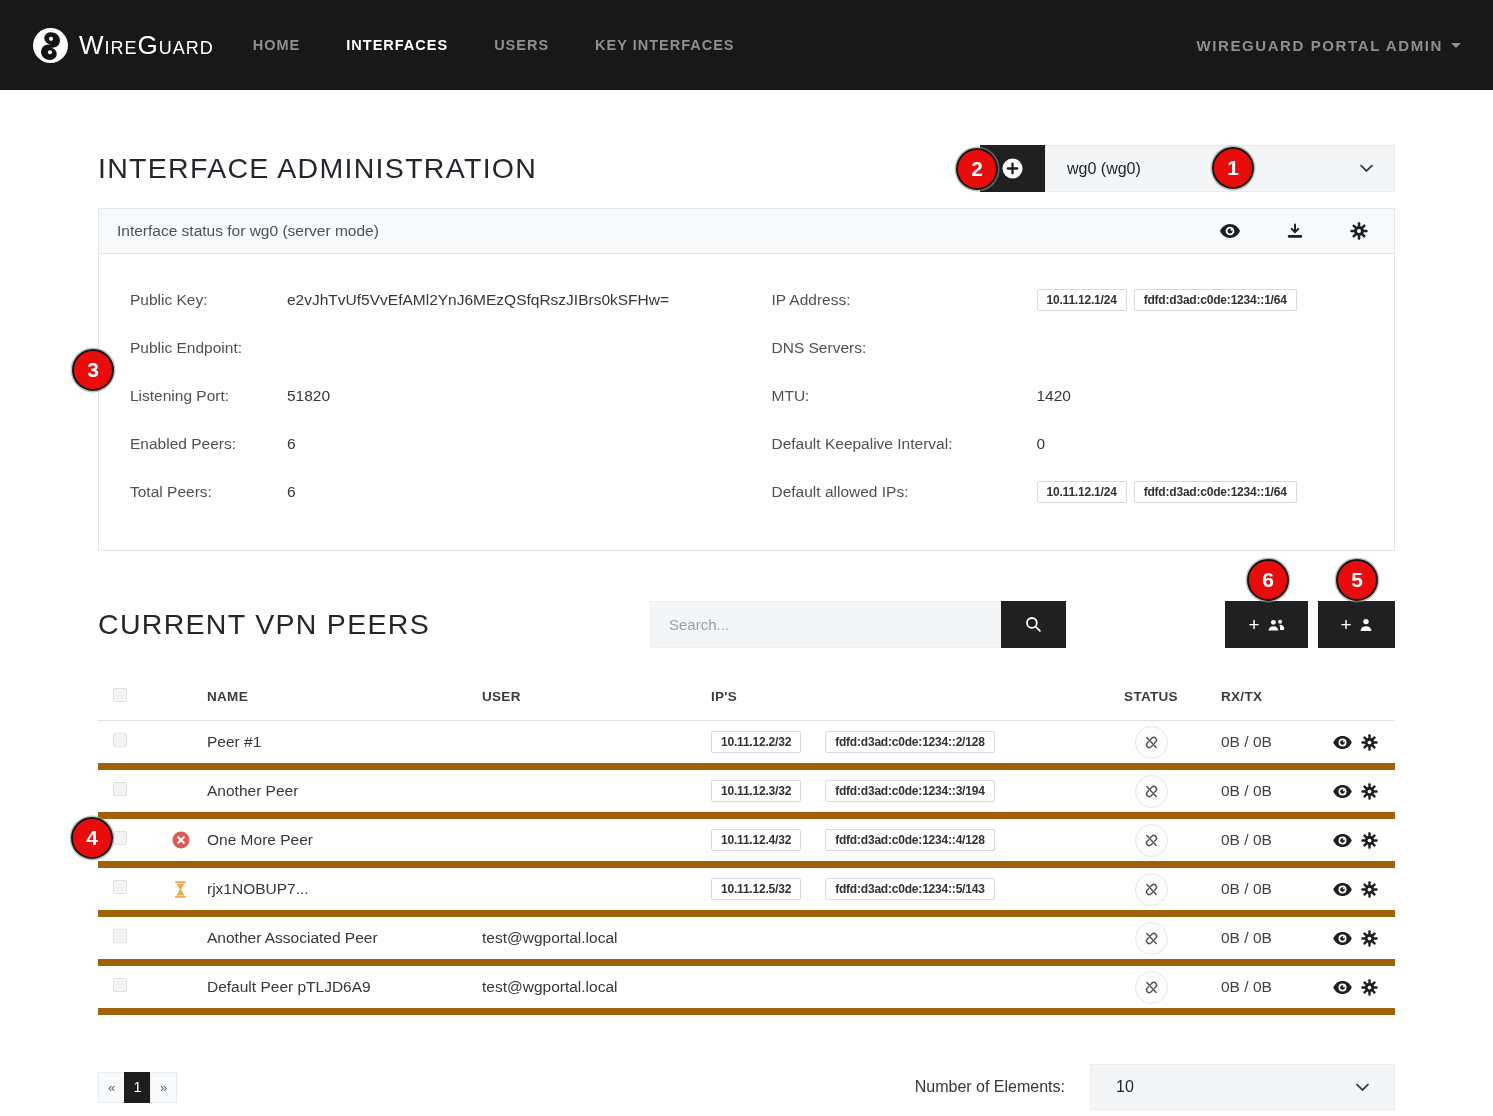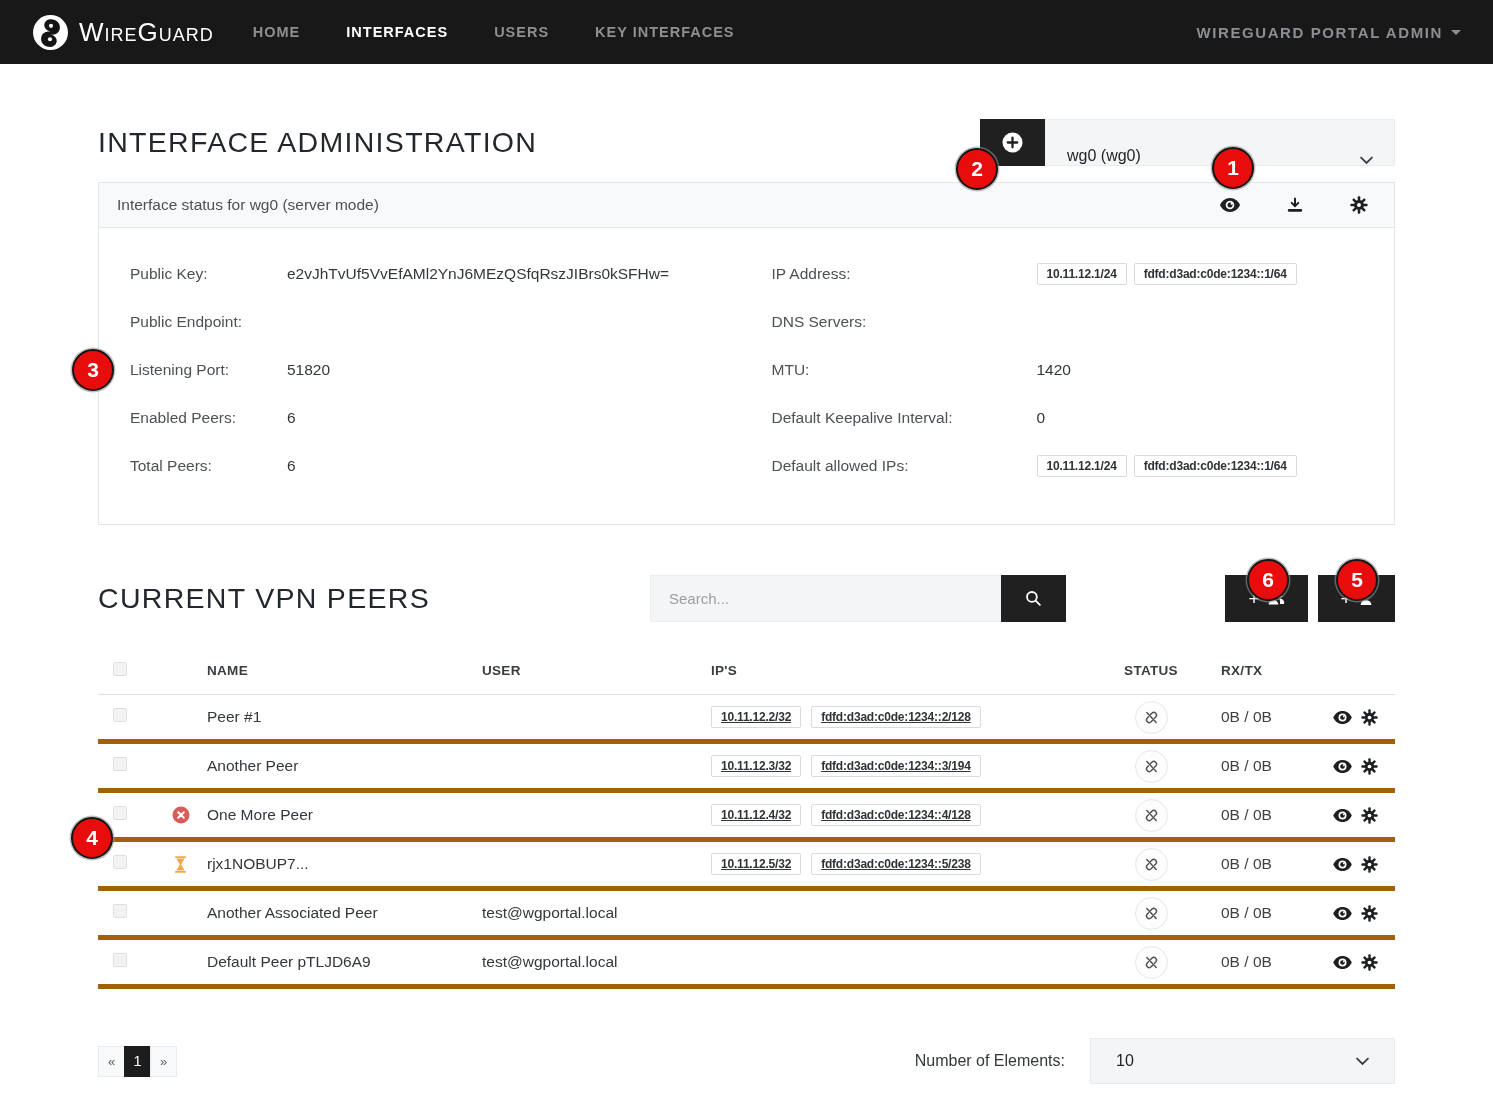--- a/index.html
+++ b/index.html
@@ -8,21 +8,21 @@
     font-family: "Liberation Sans", sans-serif;
     background: #ffffff;
     color: #33383d;
     position: relative;
     overflow: hidden;
   }
   .container { width: 1297px; margin: 15px auto; }
 
   
   .navbar {
-    height: 64px; background: #181818;
+    height: 90px; background: #181818;
     display: flex; align-items: center; padding: 0 32px;
   }
   .brand { display: flex; align-items: center; gap: 10px; cursor: pointer; }
   .brand-text {
     color: #fff; font-size: 26px; font-variant: small-caps;
     letter-spacing: 1px; font-weight: 500;
   }
   .nav { display: flex; margin-left: 16px; justify-content: flex-end; }
   .nav-item {
     padding: 0 23px; font-size: 14.5px; letter-spacing: 1px;
@@ -43,21 +43,21 @@
   h1, h2 {
     font-size: 28.5px; font-weight: 500; color: #23272b;
     letter-spacing: 1.3px; align-self: center; flex: 1;
   }
   .iface-add-btn {
     width: 65px; background: #202020; border: none; cursor: pointer;
     display: flex; align-items: center; justify-content: center;
   }
   .iface-select {
     width: 350px; background: #f4f5f6; border: 1px solid #e9ebed;
-    display: flex; align-items: flex-end; padding: 0 21px;
+    display: flex; align-items: center; padding: 0 21px;
     font-size: 16px; color: #212529; cursor: pointer;
   }
   .iface-select .chev { margin-left: auto; }
 
   
   .panel { margin-top: 16px; border: 1px solid #e3e6e8; }
   .panel-head {
     height: 45px; background: #f8f9fa; border-bottom: 1px solid #e3e6e8;
     display: flex; align-items: center; padding: 0 18px;
     color: #4c5156; font-size: 15.5px;
@@ -96,31 +96,31 @@
   .add-group { margin-left: 159px; display: flex; gap: 10px; }
   .btn-add-multi { width: 83px; height: 47px; }
   .btn-add-one { width: 77px; height: 47px; }
   .plus-txt { color: #fff; font-size: 19px; font-weight: 500; line-height: 1; }
 
   
   .table { margin-top: 25px; }
   .trow {
     display: grid;
     grid-template-columns: 56px 53px 275px 229px 385px 110px 100px 1fr;
-    align-items: center; height: 49px; border-bottom: 5px solid #a16207;
+    align-items: center; height: 49px; border-bottom: 7px solid #a16207;
   }
   .trow.thead { height: 48px; border-bottom: 1px solid #dee2e6; }
   .hcell { font-size: 13.5px; font-weight: 700; color: #383d42; letter-spacing: 0.3px; }
   .checkbox {
     width: 14px; height: 14px; margin-left: 15px; display: inline-block;
     background: #f3f3f3; border: 1px solid #dfdfdf; border-radius: 2px; cursor: pointer;
   }
   .c-ico { display: flex; justify-content: center; }
   .c-name, .c-user { font-size: 15.5px; color: #33383d; }
-  .c-ips { display: flex; gap: 10px; text-decoration: underline; }
+  .c-ips { display: flex; gap: 24px; }
   .c-status { display: flex; justify-content: center; }
   .status-circle {
     width: 33px; height: 33px; border-radius: 50%;
     border: 1px solid #e4e6e8; background: #fdfdfe;
     display: flex; align-items: center; justify-content: center;
   }
   .c-rxtx { font-size: 15.5px; color: #3c4146; padding-left: 15px; }
   .h-rxtx { padding-left: 15px; }
   .h-status { text-align: center; }
   .c-actions { display: flex; gap: 9px; justify-content: flex-end; padding-right: 17px; }
@@ -496,21 +496,21 @@
       <div><span class="checkbox"></span></div>
       <div class="c-ico">
           <svg class="i" width="13" height="17">
             <use href="#sym-hourglass"></use>
           </svg>
         </div>
       <div class="c-name">rjx1NOBUP7...</div>
       <div class="c-user"></div>
       <div class="c-ips">
         <span class="badge">10.11.12.5/32</span>
-        <span class="badge">fdfd:d3ad:c0de:1234::5/238</span>
+        <span class="badge">fdfd:d3ad:c0de:1234::5/143</span>
       </div>
       <div class="c-status">
           <span class="status-circle">
             <svg class="i" width="15" height="15">
               <use href="#sym-linkslash"></use>
             </svg>
           </span>
         </div>
       <div class="c-rxtx">0B / 0B</div>
       <div class="c-actions">

